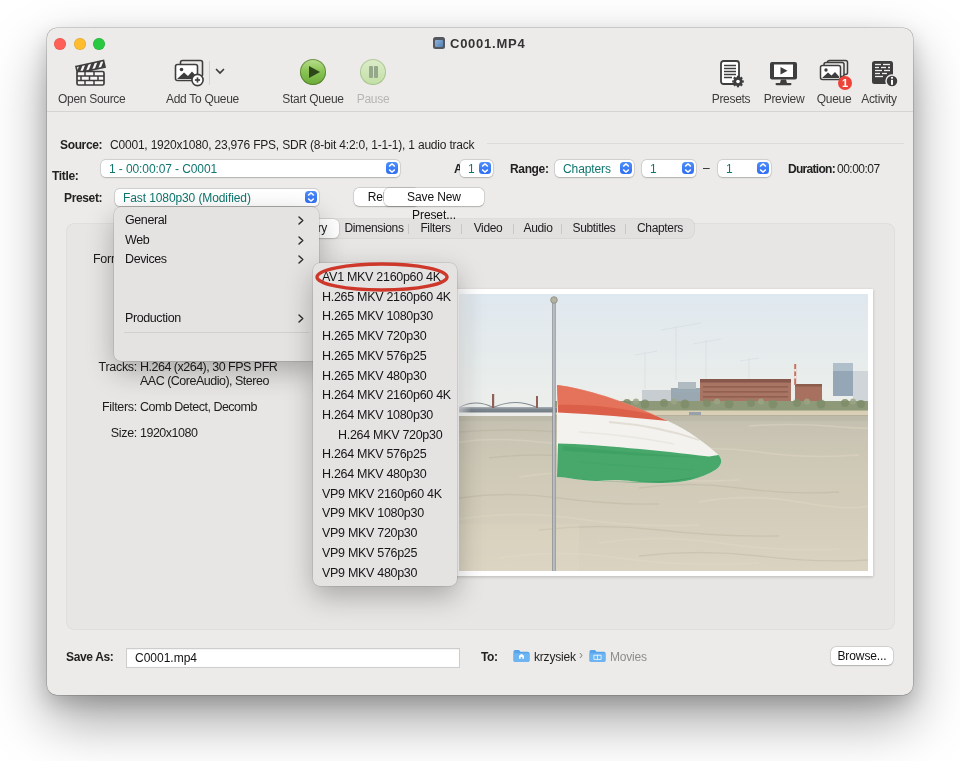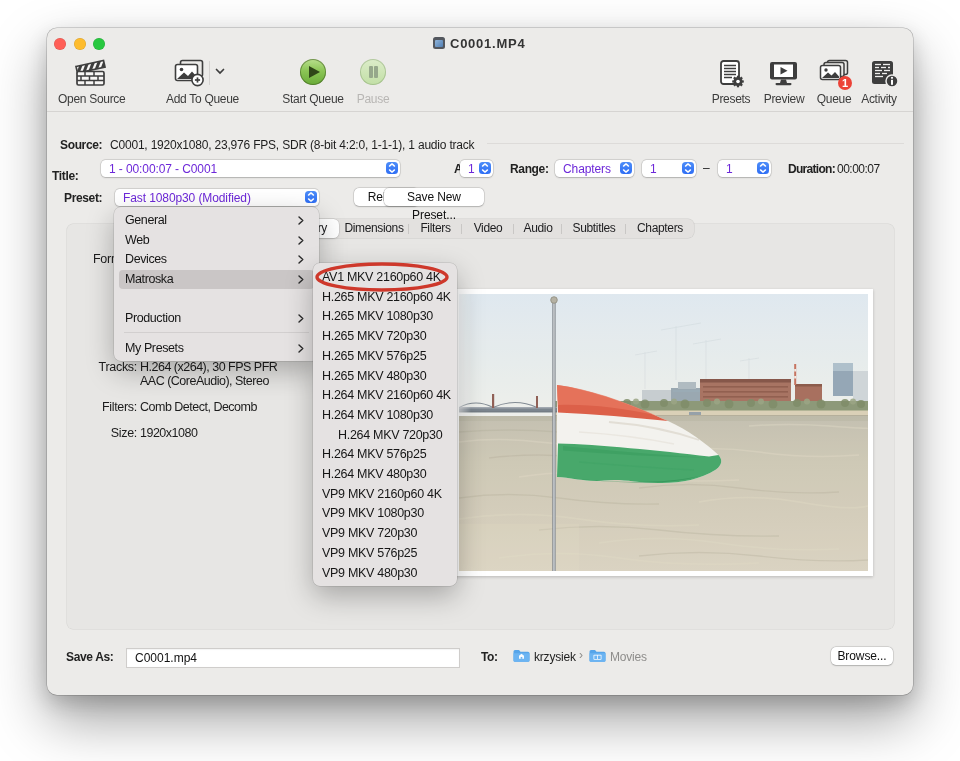--- a/index.html
+++ b/index.html
@@ -30,21 +30,21 @@
   box-shadow:inset 0 0 0 1px rgba(60,90,30,0.55);}
 .pausebtn{position:absolute;left:360px;top:59px;width:26px;height:26px;border-radius:50%;
   background:linear-gradient(180deg,#dcecc9 0%,#c2dfa6 100%);
   box-shadow:inset 0 0 0 1px rgba(120,150,100,0.4);}
 .pbar{position:absolute;top:7px;width:3.5px;height:12px;background:#96a88b;border-radius:1px;}
 
 .lab{position:absolute;font-size:12px;font-weight:bold;color:#222;letter-spacing:-0.35px;}
 .val{position:absolute;font-size:12px;color:#1e1e1e;letter-spacing:-0.2px;}
 .popup{position:absolute;height:17px;background:#fff;border-radius:4.5px;
   box-shadow:0 0 0 0.5px rgba(0,0,0,0.17),0 0.5px 1.5px rgba(0,0,0,0.18);
-  font-size:12px;color:#6d28d9;}
+  font-size:12px;color:#0f766e;}
 .popup .ptext{position:absolute;left:8px;top:2px;white-space:nowrap;letter-spacing:-0.1px;}
 .stepper{position:absolute;right:2.5px;top:2.5px;width:12px;height:12px;border-radius:3.5px;
   background:linear-gradient(180deg,#4d8df8,#2e6ef5);}
 .btn{position:absolute;height:18px;background:#fff;border-radius:5px;
   box-shadow:0 0 0 0.5px rgba(0,0,0,0.17),0 0.5px 1.5px rgba(0,0,0,0.18);
   font-size:12px;color:#111;text-align:center;letter-spacing:-0.1px;}
 .field{position:absolute;height:18px;background:#fff;border:0.5px solid #cfcdcb;
   box-shadow:inset 0 0.5px 1px rgba(0,0,0,0.08);font-size:12px;color:#111;}
 
 #box{position:absolute;left:67px;top:224px;width:827px;height:405px;border-radius:6px;
@@ -445,39 +445,27 @@
         <svg class="mchev" width="6" height="9" viewBox="0 0 6 9">
           <path d="M1,1 L4.8,4.5 L1,8" stroke="#2a2a2a" stroke-width="1.4" fill="none" stroke-linecap="round" stroke-linejoin="round"></path>
         </svg>
       </div>
   <div class="m1row" style="top:43px;">
         <span class="mt">Devices</span>
         <svg class="mchev" width="6" height="9" viewBox="0 0 6 9">
           <path d="M1,1 L4.8,4.5 L1,8" stroke="#2a2a2a" stroke-width="1.4" fill="none" stroke-linecap="round" stroke-linejoin="round"></path>
         </svg>
       </div>
-  <div class="m1row hl" style="top:62.5px;">
-        <span class="mt">Matroska</span>
-        <svg class="mchev" width="6" height="9" viewBox="0 0 6 9">
-          <path d="M1,1 L4.8,4.5 L1,8" stroke="#2a2a2a" stroke-width="1.4" fill="none" stroke-linecap="round" stroke-linejoin="round"></path>
-        </svg>
-      </div>
   <div class="m1row" style="top:101.5px;">
         <span class="mt">Production</span>
         <svg class="mchev" width="6" height="9" viewBox="0 0 6 9">
           <path d="M1,1 L4.8,4.5 L1,8" stroke="#2a2a2a" stroke-width="1.4" fill="none" stroke-linecap="round" stroke-linejoin="round"></path>
         </svg>
       </div>
   <div class="msep" style="top:125px;"></div>
-  <div class="m1row" style="top:131.5px;">
-        <span class="mt">My Presets</span>
-        <svg class="mchev" width="6" height="9" viewBox="0 0 6 9">
-          <path d="M1,1 L4.8,4.5 L1,8" stroke="#2a2a2a" stroke-width="1.4" fill="none" stroke-linecap="round" stroke-linejoin="round"></path>
-        </svg>
-      </div>
 </div>
 <div id="menu2">
   <div class="m2row" style="top:7px;">AV1 MKV 2160p60 4K</div>
   <div class="m2row" style="top:26.7px;">H.265 MKV 2160p60 4K</div>
   <div class="m2row" style="top:46.4px;">H.265 MKV 1080p30</div>
   <div class="m2row" style="top:66.1px;">H.265 MKV 720p30</div>
   <div class="m2row" style="top:85.8px;">H.265 MKV 576p25</div>
   <div class="m2row" style="top:105.5px;">H.265 MKV 480p30</div>
   <div class="m2row" style="top:125.2px;">H.264 MKV 2160p60 4K</div>
   <div class="m2row" style="top:144.9px;">H.264 MKV 1080p30</div>

